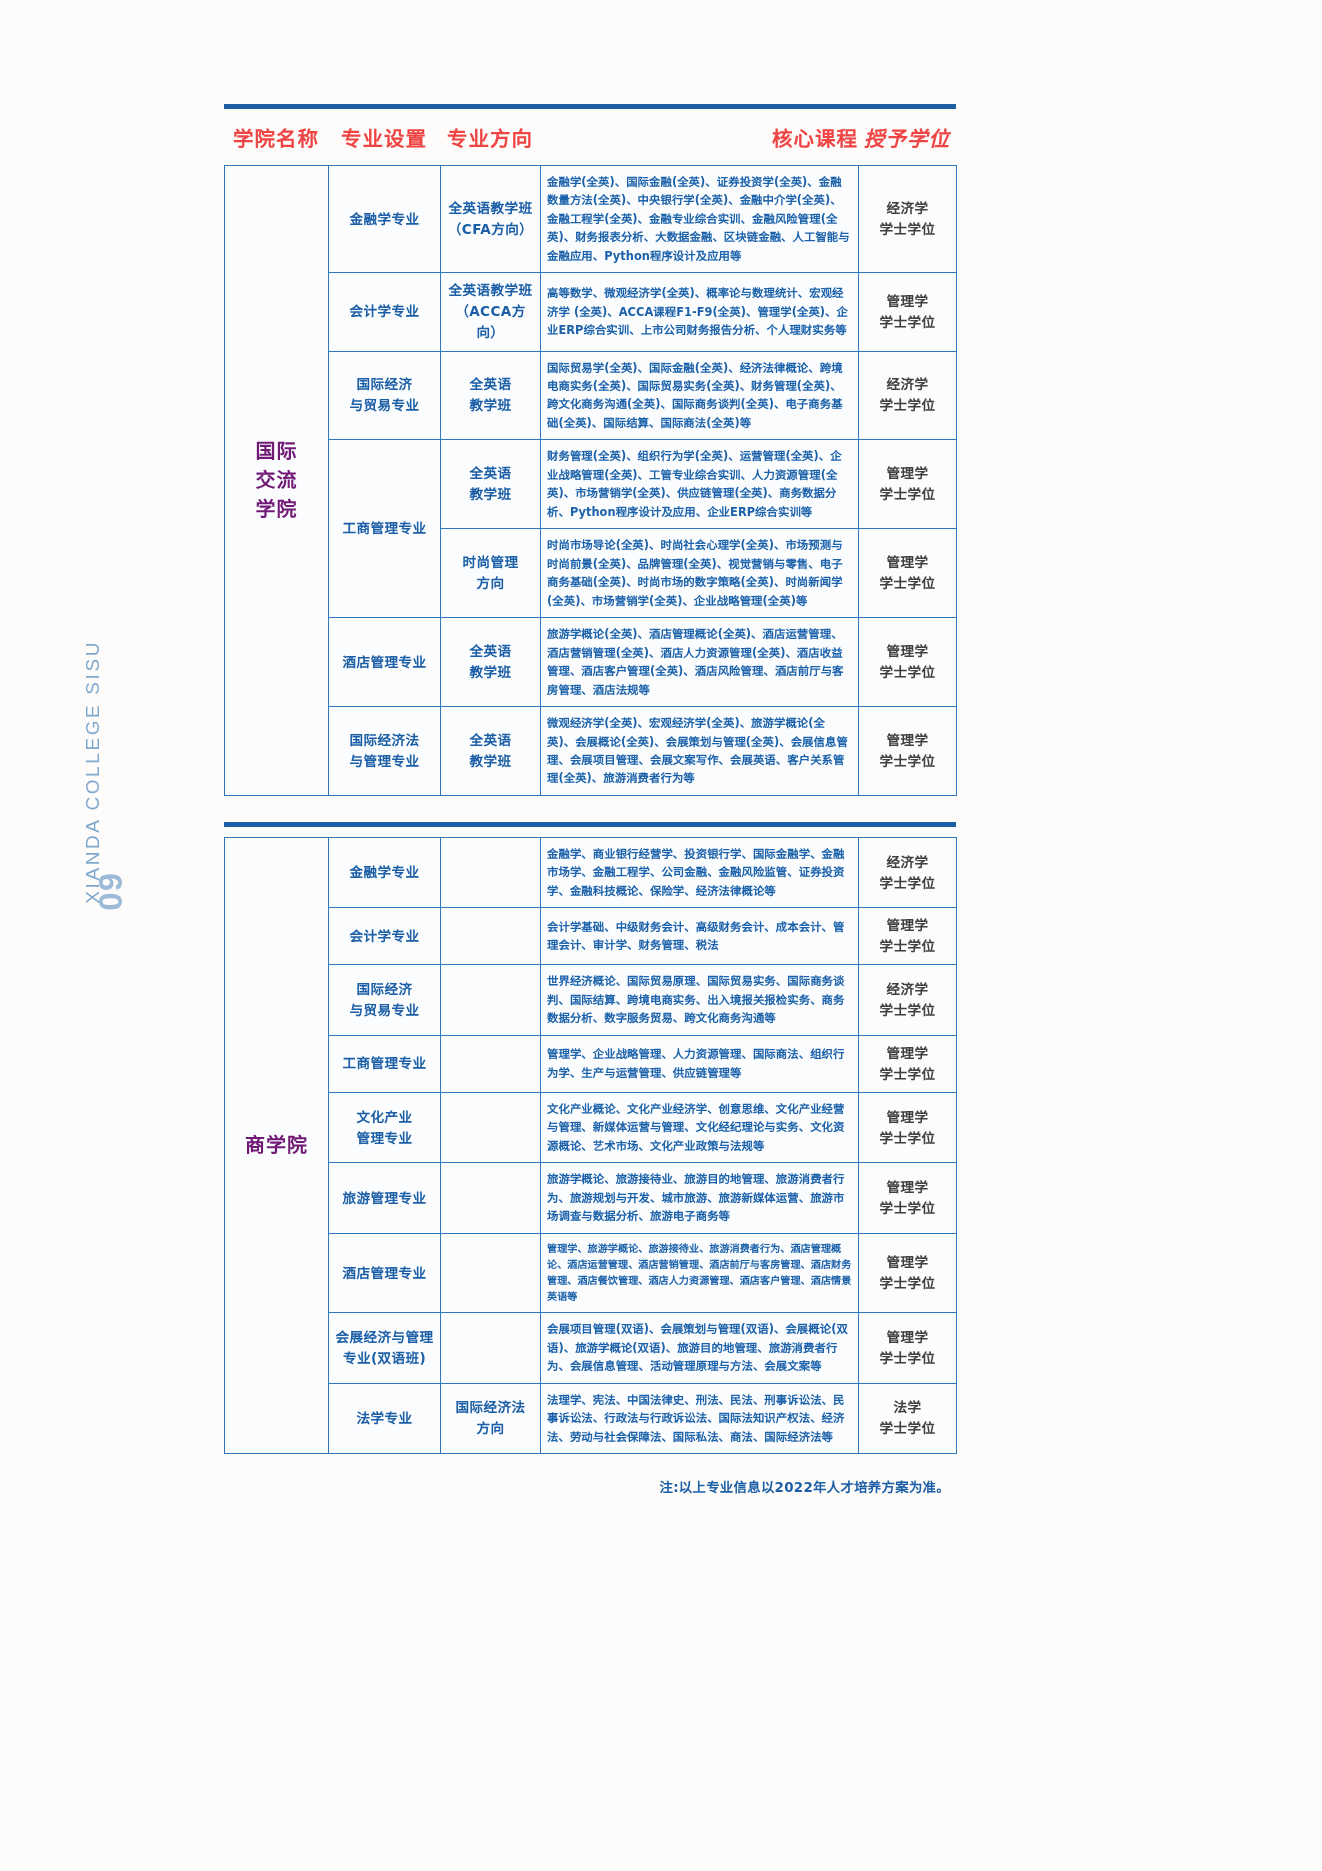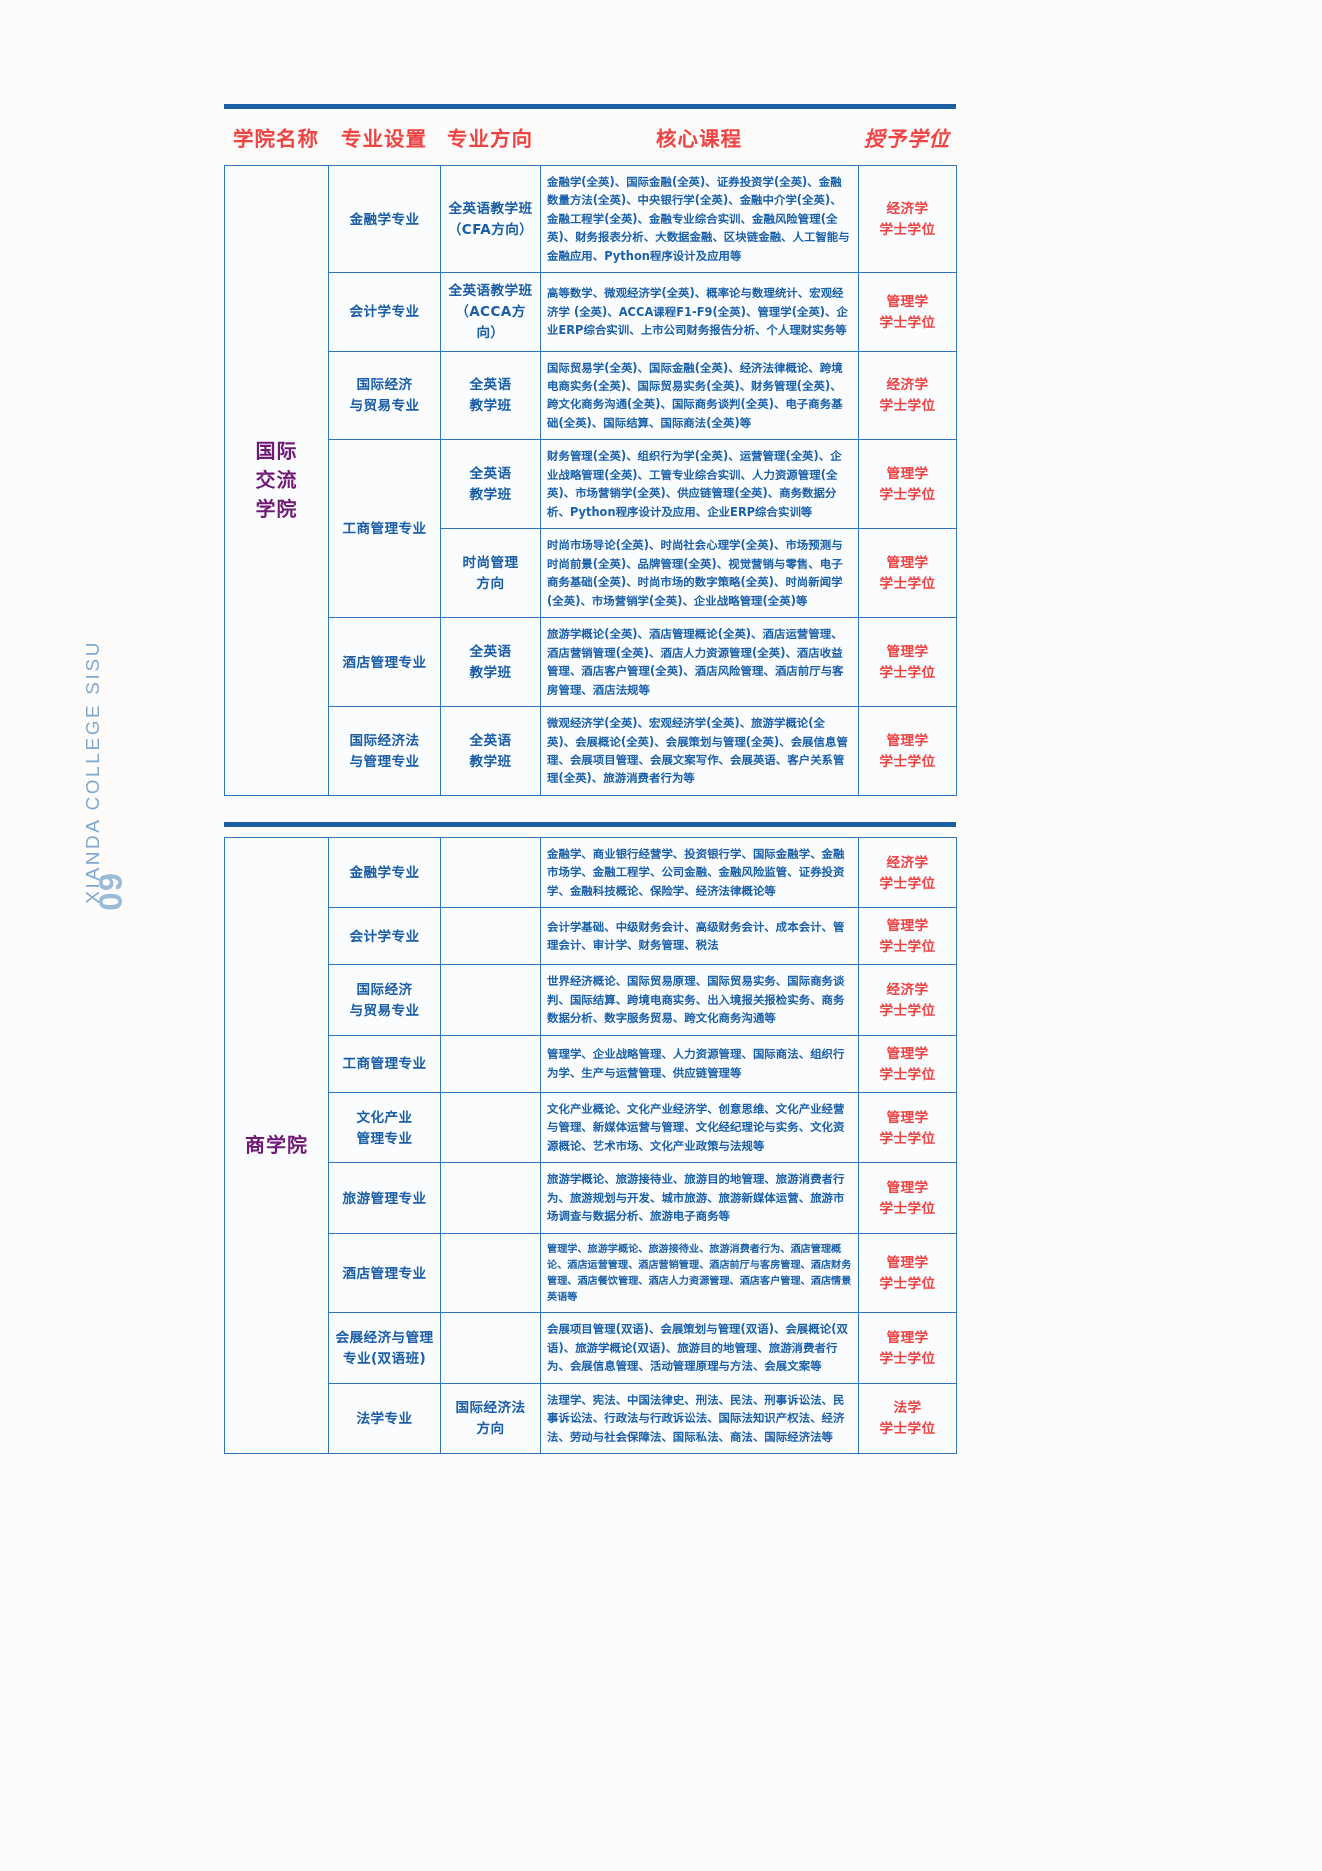--- a/index.html
+++ b/index.html
@@ -82,21 +82,21 @@
     color: #ef4444;
     text-align: center;
     letter-spacing: 1px;
     font-family: "DejaVu Sans", sans-serif;
   }
 
   
   .c-college   { width: 104px; flex: 0 0 104px; }
   .c-major     { width: 112px; flex: 0 0 112px; }
   .c-direction { width: 100px; flex: 0 0 100px; }
-  .c-courses   { width: 318px; flex: 0 0 318px; }
+  .c-courses   { width: 318px; flex: 0 0 318px; text-align: right; }
   .c-degree    { width: 98px;  flex: 0 0 98px; font-style: italic;  }
 
   table.grid {
     border-collapse: collapse;
     width: 732px;
     table-layout: fixed;
     background: #fbfcfe;
   }
   table.grid td {
     border: 1.6px solid #2f76bd;
@@ -129,21 +129,21 @@
     padding-left: 9px;
     padding-right: 9px;
     letter-spacing: 0.05px;
   }
   .cell-courses.tiny { font-size: 10.1px; line-height: 1.6; }
   .cell-degree {
     text-align: center;
     font-size: 13.6px;
     font-weight: 700;
     line-height: 1.55;
-    color: #ef4444;
+    color: #404040;
     letter-spacing: 0.4px;
   }
   .blank-cell { background: #fafcfe; }
 
   .gap-between { height: 26px; }
 
   .footnote {
     margin-top: 22px;
     text-align: right;
     font-size: 13.4px;
@@ -406,15 +406,16 @@
               <td class="cell-courses">法理学、宪法、中国法律史、刑法、民法、刑事诉讼法、民事诉讼法、行政法与行政诉讼法、国际法知识产权法、经济法、劳动与社会保障法、国际私法、商法、国际经济法等</td>
               <td class="cell-degree">
                 <div>法学</div>
                 <div>学士学位</div>
               </td>
             </tr>
           </tbody>
         </table>
       </div>
 
+    <div class="footnote">注:以上专业信息以2022年人才培养方案为准。</div>
   </div>
 
 </div>
 
 </body></html>

